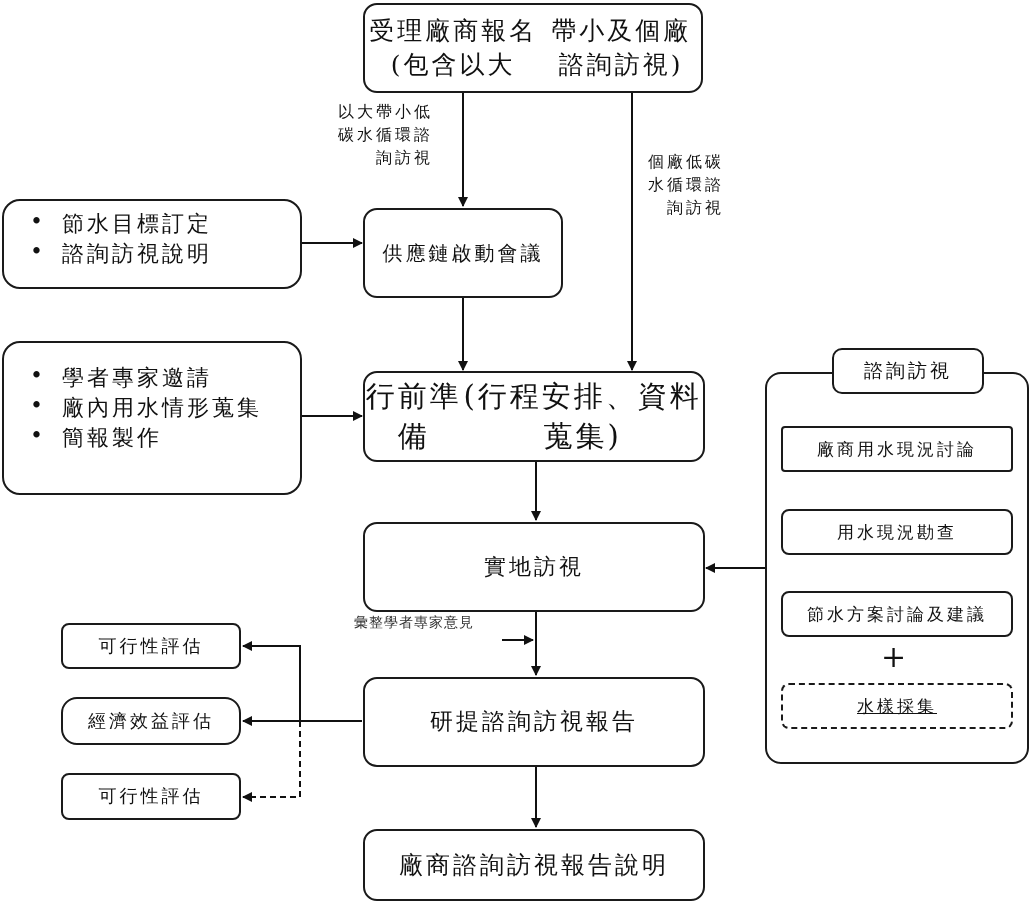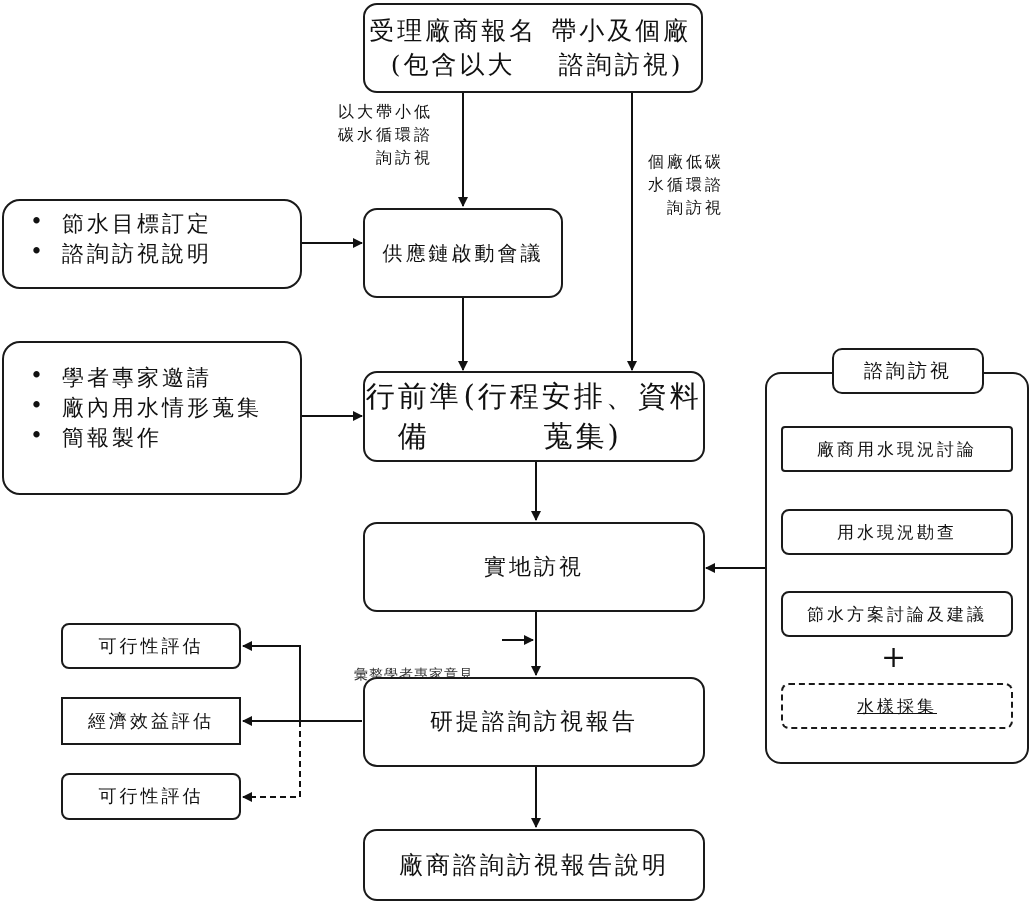--- a/index.html
+++ b/index.html
@@ -103,30 +103,30 @@
   <span>用水現況勘查</span>
 </div>
 <div class="box" style="left:781px;top:591px;width:232px;height:46px;font-size:17px;border-radius:8px;">
   <span>節水方案討論及建議</span>
 </div>
 <div class="label" style="left:881px;top:642px;font-size:30px;line-height:1;">+</div>
 <div class="box dashed" style="left:781px;top:683px;width:232px;height:46px;font-size:17px;border-radius:8px;">
   <span>水樣採集</span>
 </div>
 
-<div class="label" style="left:354px;top:664px;font-size:14px;letter-spacing:1px;color:#333;">彙整學者專家意見</div>
+<div class="label" style="left:354px;top:612px;font-size:14px;letter-spacing:1px;color:#333;">彙整學者專家意見</div>
 
 <div class="box" style="left:363px;top:677px;width:342px;height:90px;font-size:23px;">
   <span>研提諮詢訪視報告</span>
 </div>
 
 <div class="box" style="left:61px;top:623px;width:180px;height:46px;font-size:18px;border-radius:8px;">
   <span>可行性評估</span>
 </div>
-<div class="box" style="left:61px;top:697px;width:180px;height:48px;font-size:18px;border-radius:0;">
+<div class="box" style="left:61px;top:697px;width:180px;height:48px;font-size:18px;border-radius:16px;">
   <span>經濟效益評估</span>
 </div>
 <div class="box" style="left:61px;top:773px;width:180px;height:47px;font-size:18px;border-radius:8px;">
   <span>可行性評估</span>
 </div>
 
 <div class="box" style="left:363px;top:829px;width:342px;height:72px;font-size:24px;">
   <span>廠商諮詢訪視報告說明</span>
 </div>
 

